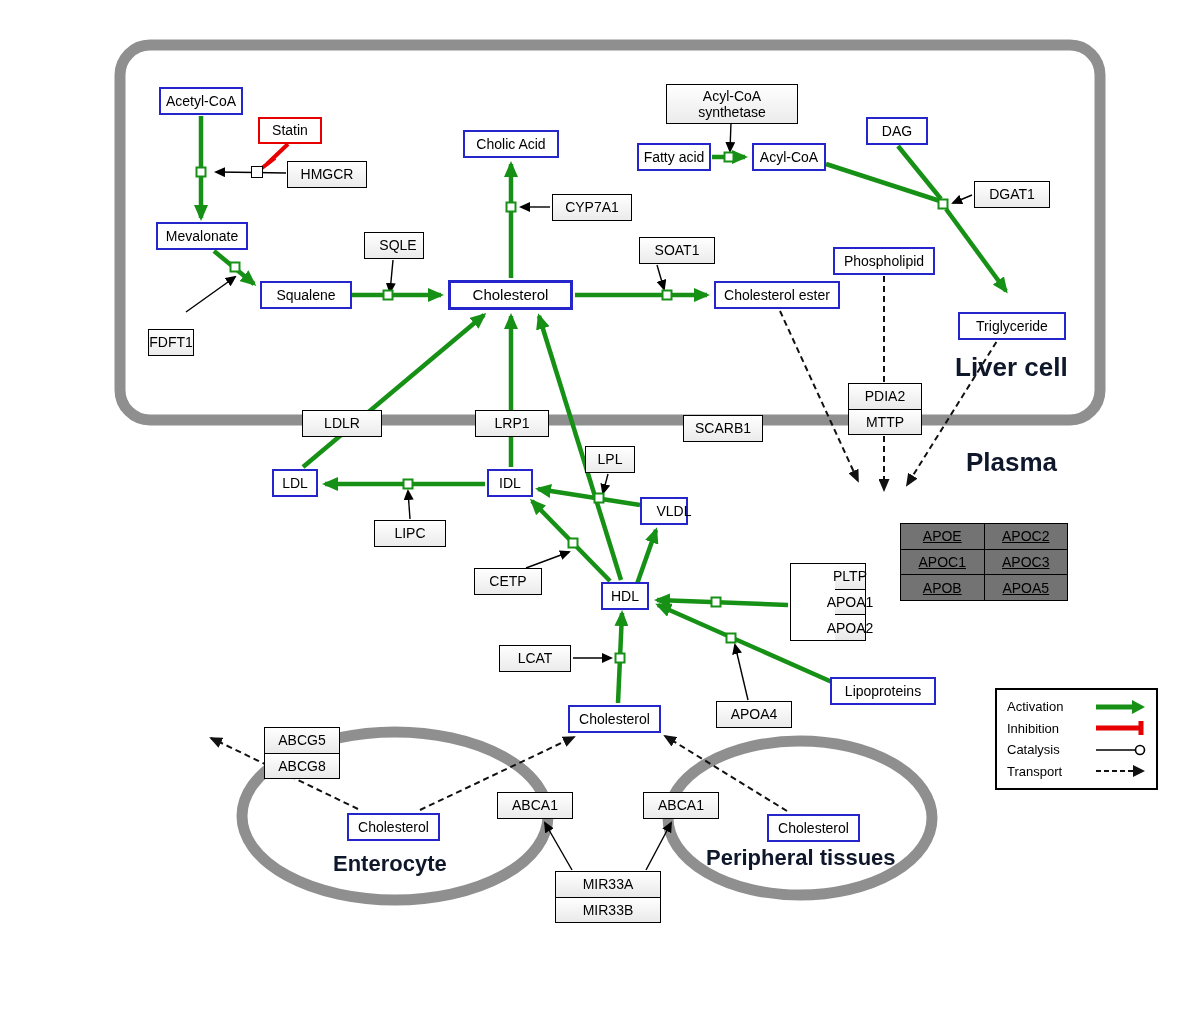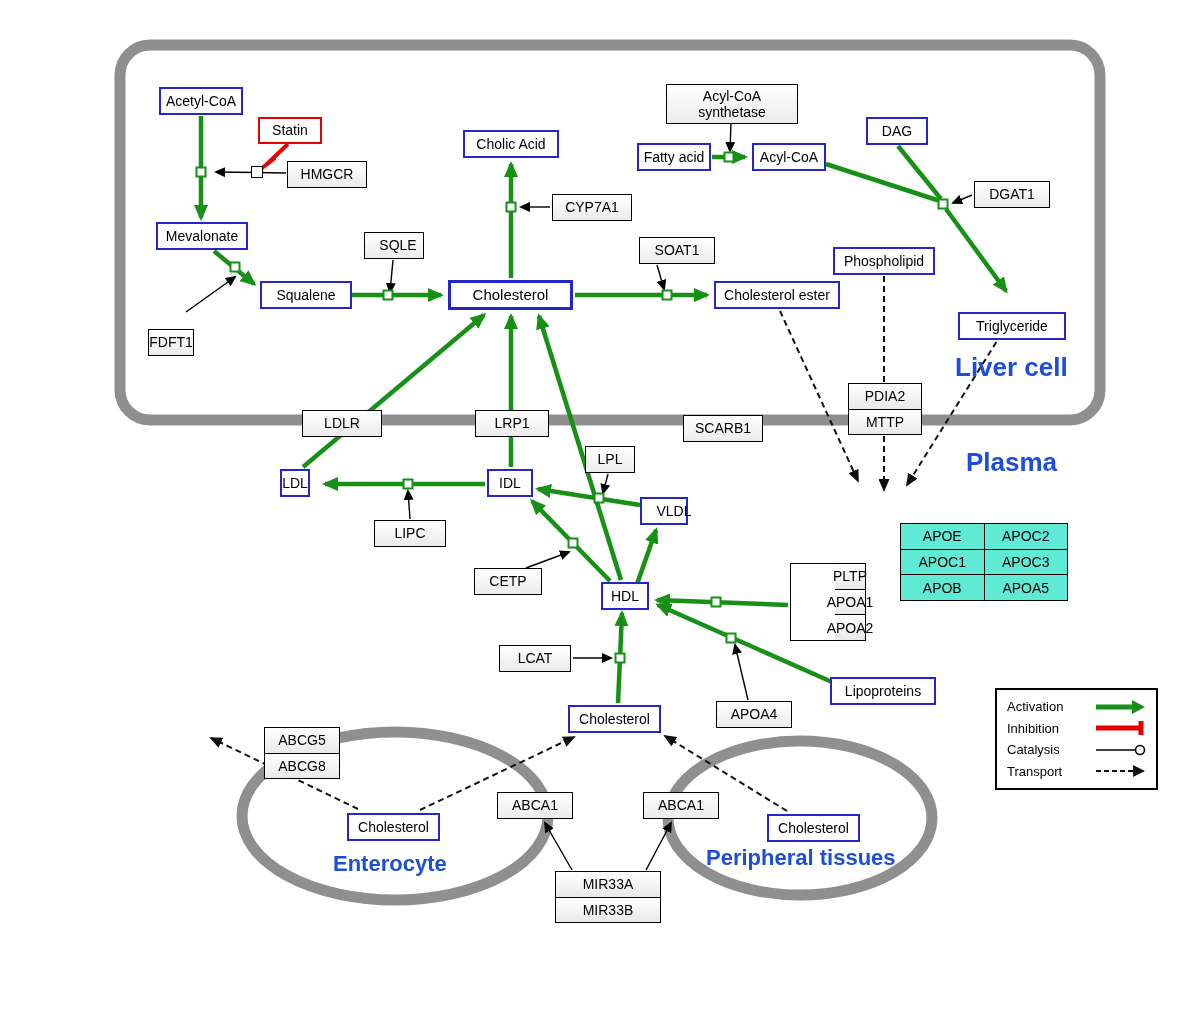--- a/index.html
+++ b/index.html
@@ -14,22 +14,22 @@
   }
   .metab { background:#ffffff; border:2px solid #2525cc; }
   .highlight { border-width:3px; font-size:15px; }
   .drug { background:#ffffff; border:2px solid #e60000; }
   .stack { position:absolute; box-sizing:border-box; border:1px solid #000; display:flex; flex-direction:column; }
   .stack .row { flex:1; display:flex; align-items:center; justify-content:center; font-size:14px;
     background:linear-gradient(180deg,#ffffff 0%,#e9e9e9 100%); }
   .stack .row + .row { border-top:1px solid #000; }
   .apo-table { position:absolute; box-sizing:border-box; display:grid; grid-template-columns:1fr 1fr;
     background:#000; gap:1px; border:1px solid #000; }
-  .apo-table .cell { background:#5eead4; display:flex; align-items:center; justify-content:center; font-size:14px; }
-  .region-label { position:absolute; font-weight:bold; color:#1d4ed8; white-space:nowrap; }
+  .apo-table .cell { background:#737373; display:flex; align-items:center; justify-content:center; font-size:14px;text-decoration:underline; }
+  .region-label { position:absolute; font-weight:bold; color:#0f172a; white-space:nowrap; }
   .legend { position:absolute; box-sizing:border-box; border:2px solid #000; background:#fff;
     padding:6px 10px; display:flex; flex-direction:column; justify-content:space-around; }
   .legend .lrow { display:flex; align-items:center; justify-content:space-between; gap:10px; height:23px; font-size:13px; color:#000; }
 </style>
 </head>
 <body>
 
 <div class="canvas">
 
   <svg class="layer" width="1200" height="1013" viewBox="0 0 1200 1013">
@@ -145,21 +145,21 @@
   <div class="node metab" style="left:958px;top:296px;width:108px;height:28px;margin-top:16px;">Triglyceride</div>
 
   <div class="node" style="left:302px;top:410px;width:80px;height:27px;">LDLR</div>
   <div class="node" style="left:475px;top:410px;width:74px;height:27px;">LRP1</div>
   <div class="node" style="left:683px;top:415px;width:80px;height:27px;">SCARB1</div>
   <div class="stack" style="left:848px;top:383px;width:74px;height:52px;">
     <div class="row">PDIA2</div>
     <div class="row">MTTP</div>
   </div>
 
-  <div class="node metab" style="left:280px;top:469px;width:30px;height:28px;">LDL</div>
+  <div class="node metab" style="left:272px;top:469px;width:46px;height:28px;">LDL</div>
   <div class="node" style="left:374px;top:520px;width:72px;height:27px;">LIPC</div>
   <div class="node metab" style="left:487px;top:469px;width:46px;height:28px;">IDL</div>
   <div class="node" style="left:585px;top:446px;width:50px;height:27px;">LPL</div>
   <div class="node metab" style="left:640px;top:497px;width:48px;height:28px;padding-left:20px;">VLDL</div>
   <div class="node" style="left:474px;top:568px;width:68px;height:27px;">CETP</div>
   <div class="node metab" style="left:601px;top:582px;width:48px;height:28px;">HDL</div>
   <div class="node" style="left:499px;top:645px;width:72px;height:27px;">LCAT</div>
 
   <div class="stack" style="left:790px;top:563px;width:76px;height:78px;padding-left:44px;">
     <div class="row">PLTP</div>

